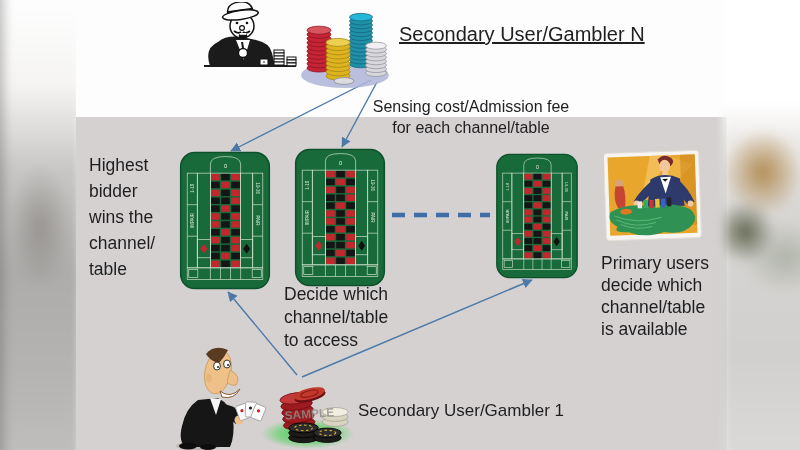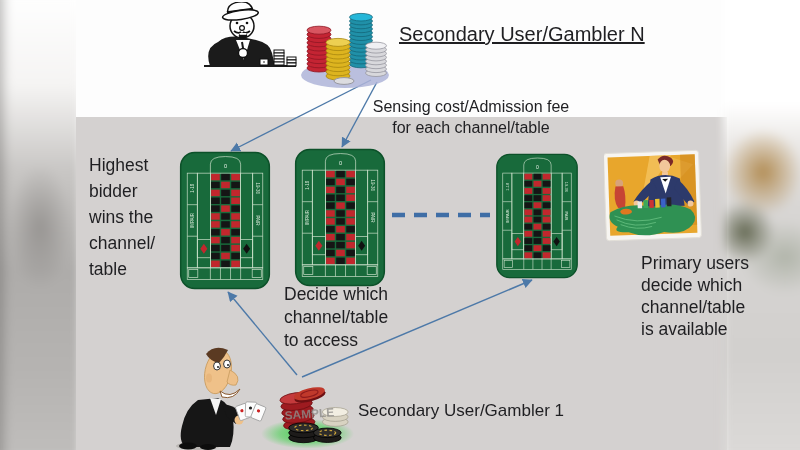--- a/index.html
+++ b/index.html
@@ -20,21 +20,21 @@
       linear-gradient(180deg,#ffffff 0%,#ffffff 24%,#eceae8 32%,#d8d6d4 46%,#d2d0ce 78%,#dcdad8 100%);}
   #slide{left:76px;top:0;width:651px;height:450px;background:#fdfdfd;}
   #gray-panel{left:76px;top:117px;width:651px;height:333px;background:#d4d1d0;}
   #connectors{left:0;top:0;width:800px;height:450px;pointer-events:none;}
   .txt{position:absolute;white-space:pre-line;}
   #label-gambler-n{left:399px;top:23px;font-size:20px;text-decoration:underline;}
   #text-sensing{left:338px;top:96px;width:266px;text-align:center;font-size:16px;line-height:21px;}
   #text-highest{left:89px;top:152px;font-size:17.5px;line-height:26px;}
   #text-k{left:384px;top:234px;width:112px;text-align:center;font-size:17.5px;line-height:23px;}
   #text-decide{left:284px;top:283px;font-size:17.5px;line-height:23px;}
-  #text-primary{left:601px;top:252px;font-size:17.5px;line-height:22px;margin-left:40px;}
+  #text-primary{left:601px;top:252px;font-size:17.5px;line-height:22px;}
   #label-gambler-1{left:358px;top:401px;font-size:17px;text-align:center;}
   .fig{position:absolute;}
   svg text{font-family:"Liberation Sans",sans-serif;}
 </style>
 </head>
 <body>
 
 <div id="stage">
   <div id="bg-left" class="abs"></div>
   <div id="slide" class="abs"></div>

